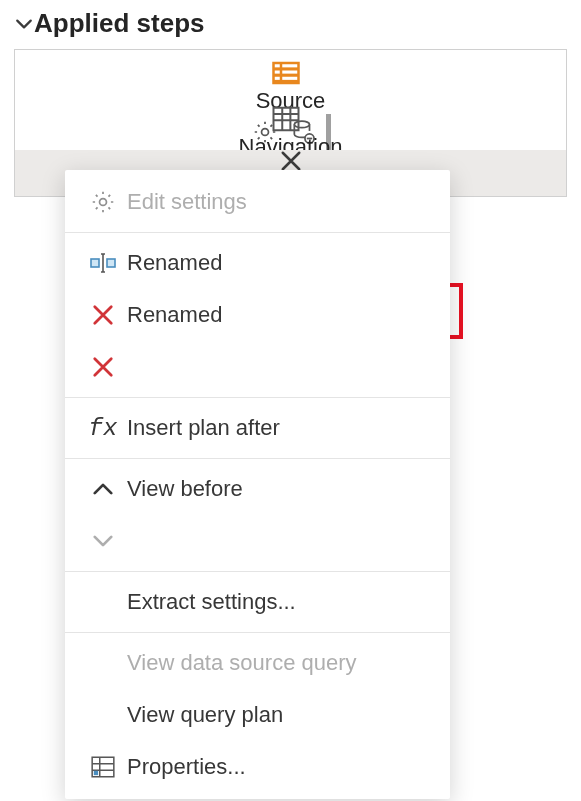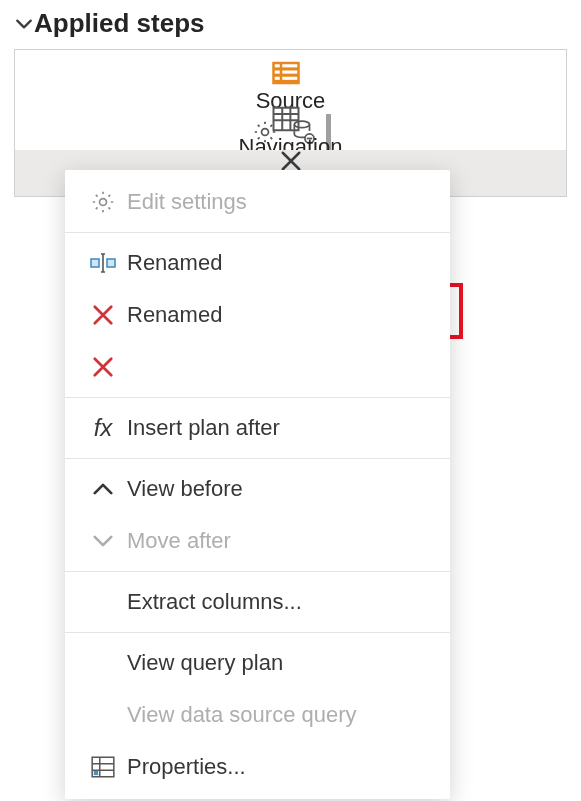--- a/index.html
+++ b/index.html
@@ -248,61 +248,60 @@
     <span class="ctx-icon">
       <svg width="22" height="22" viewBox="0 0 16 16">
           <path d="M2 2 L14 14 M14 2 L2 14" stroke="#d13438" stroke-width="2" stroke-linecap="round"></path>
         </svg>
     </span>
   </div>
 
   <div class="ctx-sep"></div>
 
   <div class="ctx-item">
-    <span class="ctx-icon" style="font-style:italic; font-family:Liberation Sans, sans-serif; font-size:24px; color:#373737;">fx</span>
+    <span class="ctx-icon" style="font-style:italic; font-family:Liberation Mono, monospace; font-size:24px; color:#373737;">fx</span>
     <span>Insert plan after</span>
   </div>
 
   <div class="ctx-sep"></div>
 
   <div class="ctx-item">
     <span class="ctx-icon">
       <svg width="22" height="22" viewBox="0 0 16 16">
           <path d="M2 11 L8 5 L14 11" fill="none" stroke="#373737" stroke-width="2" stroke-linecap="round" stroke-linejoin="round"></path>
         </svg>
     </span>
     <span>View before</span>
   </div>
 
   <div class="ctx-item disabled">
     <span class="ctx-icon">
       <svg width="22" height="22" viewBox="0 0 16 16">
           <path d="M2 5 L8 11 L14 5" fill="none" stroke="#aeaeae" stroke-width="2" stroke-linecap="round" stroke-linejoin="round"></path>
         </svg>
     </span>
-    <span>Move after</span>
   </div>
 
   <div class="ctx-sep"></div>
 
   <div class="ctx-item">
     <span class="ctx-icon"></span>
-    <span>Extract columns...</span>
-  </div>
-
-  <div class="ctx-sep"></div>
-
-  <div class="ctx-item">
-    <span class="ctx-icon"></span>
-    <span>View query plan</span>
-  </div>
+    <span>Extract settings...</span>
+  </div>
+
+  <div class="ctx-sep"></div>
 
   <div class="ctx-item disabled">
     <span class="ctx-icon"></span>
     <span>View data source query</span>
+  </div>
+
+  <div class="ctx-item">
+    <span class="ctx-icon"></span>
+    <span>View query plan</span>
   </div>
 
   <div class="ctx-item">
     <span class="ctx-icon">
       <svg width="26" height="26" viewBox="0 0 24 24" fill="none" stroke="#575757" stroke-width="1.4">
         <rect x="2" y="3" width="20" height="18"></rect>
         <line x1="2" y1="9" x2="22" y2="9"></line>
         <line x1="2" y1="15" x2="22" y2="15"></line>
         <line x1="9" y1="3" x2="9" y2="21"></line>
         <rect x="3.5" y="15.5" width="4" height="4" fill="#4a8ebf" stroke="none"></rect>

